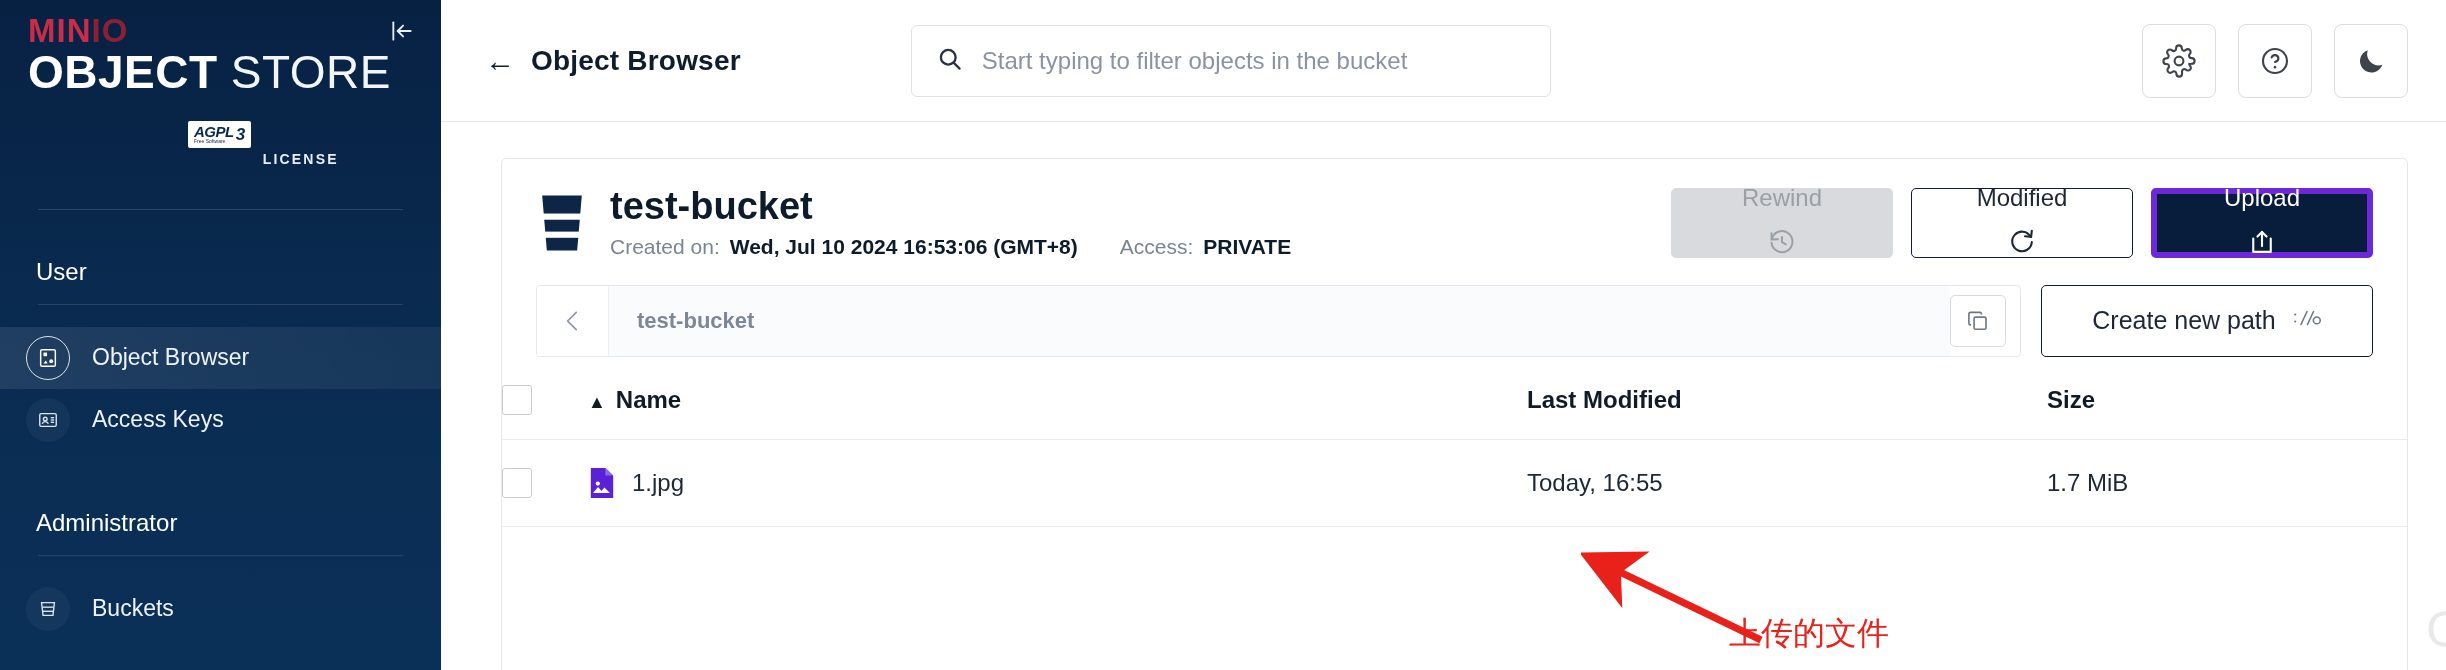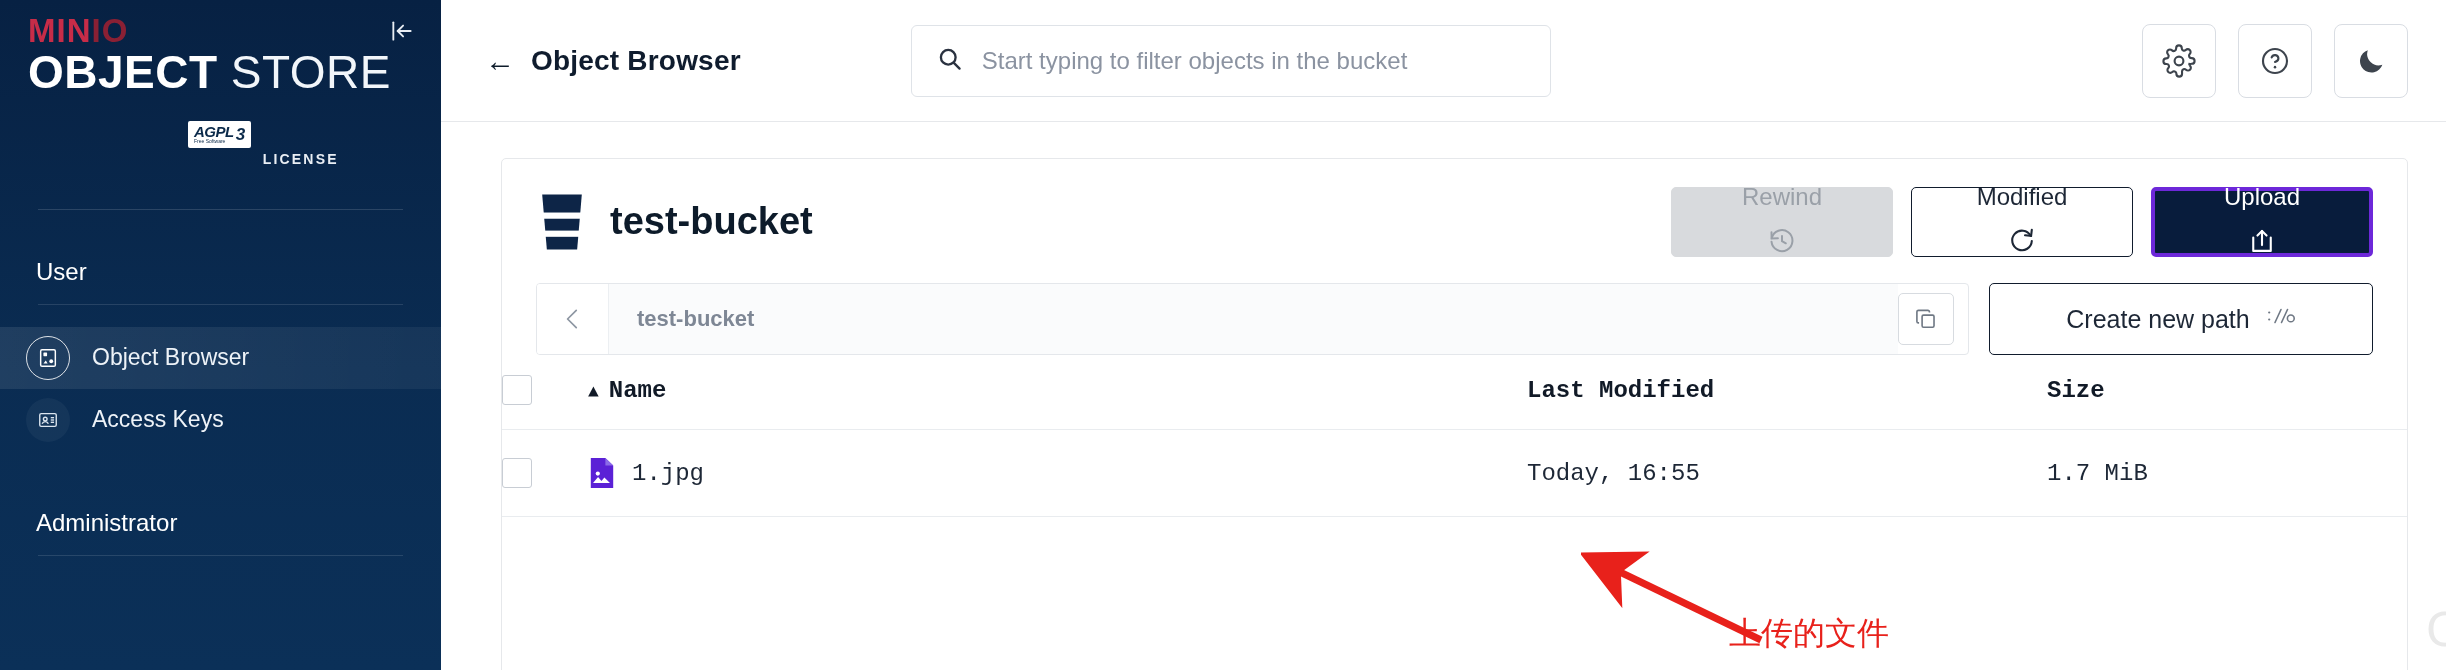--- a/index.html
+++ b/index.html
@@ -124,21 +124,21 @@
   .meta-label { color:#7b8494; }
   .meta-value { color:#0d1b2a; font-weight: 700; }
   .meta-gap { width: 22px; }
   .head-actions { margin-left:auto; display:flex; align-items:center; gap: 18px; }
   .btn {
     height: 70px; border-radius: 5px; display:flex; align-items:center; justify-content:center;
     gap: 16px; font-size: 24px; cursor:pointer; padding: 0 30px; white-space: nowrap; flex-direction: column;
   }
   .btn-rewind { background:#d8dadd; color:#9aa0a8; border:1px solid #d8dadd; width: 222px;}
   .btn-refresh { background:#fff; color:#1d2736; border:1px solid #111c2d; width: 222px;}
-  .btn-upload { background:#081c3c; color:#fff; border:4px solid #6d28d9; width: 222px;}
+  .btn-upload { background:#081c3c; color:#fff; border:6px solid #6d28d9; width: 222px;}
 
   .path-row {
     display:flex; align-items:center; padding: 0 34px 0 34px; gap: 20px; margin-top: 4px;
   }
   .breadcrumb-box {
     flex: 1; height: 72px; border:1px solid #e4e7eb; border-radius: 4px;
     display:flex; align-items:center; overflow:hidden; background:#fff;
   }
   .bc-back {
     width: 72px; height: 100%; display:flex; align-items:center; justify-content:center;
@@ -147,26 +147,26 @@
   .bc-path {
     flex:1; height:100%; background:#fafbfc; display:flex; align-items:center;
     padding-left: 28px; font-size: 22px; font-weight: 700; color:#7e8795;
   }
   .bc-copy {
     width: 56px; height: 52px; margin-right: 14px; border:1px solid #d7dbe0;
     border-radius: 5px; display:flex; align-items:center; justify-content:center; cursor:pointer;
     background:#fff;
   }
   .btn-newpath {
-    width: 384px; height: 72px; border: 1px solid #111c2d; border-radius: 5px;
+    width: 332px; height: 72px; border: 1px solid #111c2d; border-radius: 5px;
     background:#fff; display:flex; align-items:center; justify-content:center; gap:16px;
     font-size: 25px; color:#1d2736; cursor:pointer;
   }
 
-  table.obj-table { width: 100%; border-collapse: collapse; margin-top: 14px; font-family: Liberation Mono, monospace; }
+  table.obj-table { width: 100%; border-collapse: collapse; margin-top: 22px; }
   table.obj-table th, table.obj-table td { text-align: left; }
   .col-check { width: 86px; padding-left: 34px; }
   .col-name  { }
   .col-mod   { width: 520px; }
   .col-size  { width: 360px; text-align: center; padding-right: 42px; }
   table.obj-table thead th {
     font-size: 24px; font-weight: 700; color: #111a27; padding: 6px 0 24px 0;
   }
   table.obj-table thead th.col-size { padding-right: 42px; }
   table.obj-table tbody tr { border-top: 1px solid #e9ecef; border-bottom: 1px solid #e9ecef;}
@@ -256,20 +256,32 @@
         </span>
         <span class="nav-label">Access Keys</span>
       </div>
 
 
     </nav>
 
     <div class="side-section-title second">Administrator</div>
     <div class="nav-divider-line"></div>
 
+    <nav class="nav-list">
+      <div class="nav-item">
+        <span class="nav-icon">
+          <svg width="22" height="22" viewBox="0 0 24 24" fill="none" stroke="#dbe5ef" stroke-width="1.5">
+            <path d="M5 5h14l-1.6 14H6.6z"></path>
+            <line x1="6" y1="10" x2="18" y2="10"></line>
+            <line x1="6.4" y1="14.5" x2="17.6" y2="14.5"></line>
+          </svg>
+        </span>
+        <span class="nav-label">Buckets</span>
+      </div>
+    </nav>
 
   </aside>
 
   <section id="main">
 
     <header class="topbar">
       <span class="back-arrow">←</span>
       <span class="page-title">Object Browser</span>
 
       <div class="search-wrap">
@@ -311,20 +323,27 @@
       <div class="bucket-head">
         <span class="bucket-icon">
           <svg width="52" height="62" viewBox="0 0 30 36" fill="#0d2547">
             <path d="M3.5 2h23l-2.7 32h-17.6z"></path>
             <rect x="3.9" y="12.5" width="22.2" height="3.6" fill="#ffffff"></rect>
             <rect x="4.6" y="23" width="20.8" height="3.6" fill="#ffffff"></rect>
           </svg>
         </span>
         <div class="bucket-texts">
           <div class="bucket-name">test-bucket</div>
+          <div class="bucket-meta">
+            <span class="meta-label">Created on:</span>
+            <span class="meta-value">Wed, Jul 10 2024 16:53:06 (GMT+8)</span>
+            <span class="meta-gap"></span>
+            <span class="meta-label">Access:</span>
+            <span class="meta-value">PRIVATE</span>
+          </div>
         </div>
 
         <div class="head-actions">
           <div class="btn btn-rewind">
             <span>Rewind</span>
             <span>
               <svg width="28" height="28" viewBox="0 0 24 24" fill="none" stroke="#9aa0a8" stroke-width="1.7" stroke-linecap="round">
                 <path d="M3.2 9.6A9 9 0 1 1 3 12.6"></path>
                 <polyline points="3,4.4 3.1,9.8 8.5,9.6"></polyline>
                 <polyline points="12,7.6 12,12.2 15.3,14"></polyline>

